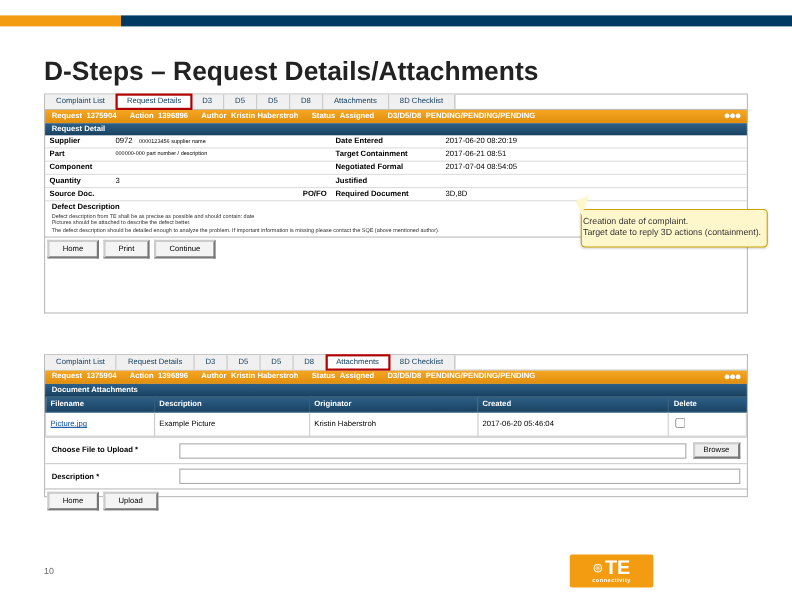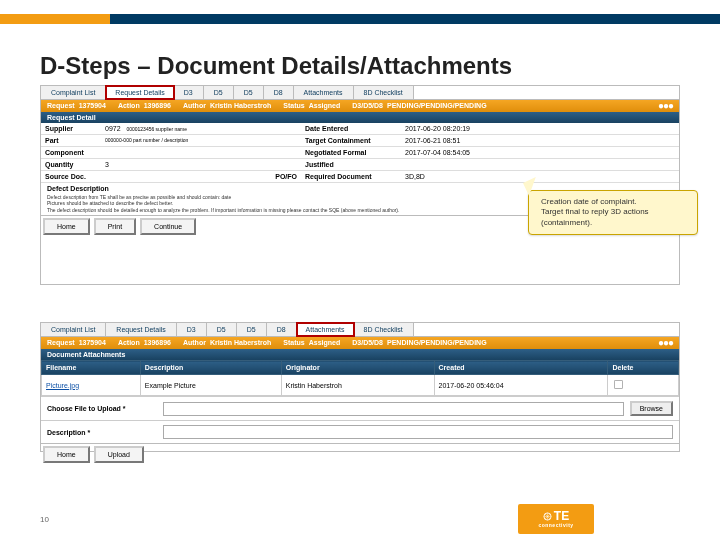--- a/index.html
+++ b/index.html
@@ -31,53 +31,53 @@
   .kvgrid > div { border-bottom: 1px solid #ddd; padding: 2px 4px; }
   .kvgrid .k { font-weight: bold; }
   .defect { padding: 2px 6px; }
   .defect .h { font-weight: bold; }
   .defect .body { font-size: 5px; color: #333; line-height: 1.25; margin-top: 2px; }
 
   .btnrow { display: flex; border-top: 1px solid #bbb; }
   .btnrow .abtn { border: 2px outset #ccc; background: #f4f4f4; padding: 3px 12px; margin: 2px; font-size: 7px; }
 
   
-  .callout { position: absolute; right: 22px; top: 190px; width: 170px; background: #fff7cc; border: 1px solid #c9a400; border-radius: 4px; padding: 6px 12px; font-size: 8px; line-height: 1.3; color: #333; box-shadow: 0 1px 2px rgba(0,0,0,.15); }
+  .callout { position: absolute; right: 22px; top: 190px; width: 170px; background: #fff7cc; border: 1px solid #c9a400; border-radius: 4px; padding: 6px 1px; font-size: 8px; line-height: 1.3; color: #333; box-shadow: 0 1px 2px rgba(0,0,0,.15); }
   .callout::before { content:""; position:absolute; left:-16px; top: -18px; width:0; height:0; border:10px solid transparent; border-right-color:#fff7cc; transform: rotate(20deg); }
 
   
   .attTable { width: 100%; border-collapse: collapse; font-size: 7px; }
   .attTable th { background: linear-gradient(#2d5f87,#194261); color:#fff; padding: 3px 4px; text-align: left; border:1px solid #355d7a; }
   .attTable td { border:1px solid #ccc; padding: 3px 4px; }
   .attTable td.link { color: #0b4fa5; text-decoration: underline; }
   .attTable td.del input { transform: scale(.7); }
   .formrow { display:flex; gap:6px; padding:4px 6px; align-items:center; border-top:1px solid #ccc; }
   .formrow label { font-weight: bold; width: 110px; }
   .formrow input[type=text] { flex:1; border:1px solid #aaa; height:14px; font-size:7px; padding:1px 3px; }
   .formrow .browse { border:2px outset #ccc; background:#eee; padding:2px 8px; font-size:7px; }
 
   
   .footer { position:absolute; left:0; bottom:6px; width:624px; display:flex; align-items:center; padding: 0 30px 0 40px; font-size: 8px; color:#666; }
   .footer .pg { margin-right: 16px; }
   .footer .logo { margin-left:auto; background:#f39c12; color:#fff; width:76px; height:30px; display:flex; flex-direction:column; align-items:center; justify-content:center; font-weight:bold; border-radius:2px; }
-  .footer .logo .big { font-size:12px; line-height:1; display:flex; align-items:center; gap:2px;}
+  .footer .logo .big { font-size:18px; line-height:1; display:flex; align-items:center; gap:2px;}
   .footer .logo .big svg { width:9px;height:9px; }
   .footer .logo .small { font-size:5px; letter-spacing:.5px; }
 </style>
 </head>
 <body>
 
 <div class="slide">
 
   <div class="topbar">
     <div class="orange"></div>
     <div class="blue"></div>
   </div>
 
-  <h1 class="title">D-Steps – Document Details/Attachments</h1>
+  <h1 class="title">D-Steps – Request Details/Attachments</h1>
 
   <div class="shot shot1">
     <div class="navrow">
       <div class="tab">Complaint List</div>
       <div class="tab sel">Request Details</div>
       <div class="tab">D3</div>
       <div class="tab">D5</div>
       <div class="tab">D5</div>
       <div class="tab">D8</div>
       <div class="tab">Attachments</div>
@@ -133,21 +133,21 @@
     </div>
     <div class="btnrow">
       <div class="abtn">Home</div>
       <div class="abtn">Print</div>
       <div class="abtn">Continue</div>
     </div>
   </div>
 
   <div class="callout">
     <div>Creation date of complaint.</div>
-    <div>Target final to reply 3D actions (containment).</div>
+    <div>Target date to reply 3D actions (containment).</div>
   </div>
 
   <div class="shot shot2">
     <div class="navrow">
       <div class="tab">Complaint List</div>
       <div class="tab">Request Details</div>
       <div class="tab">D3</div>
       <div class="tab">D5</div>
       <div class="tab">D5</div>
       <div class="tab">D8</div>

